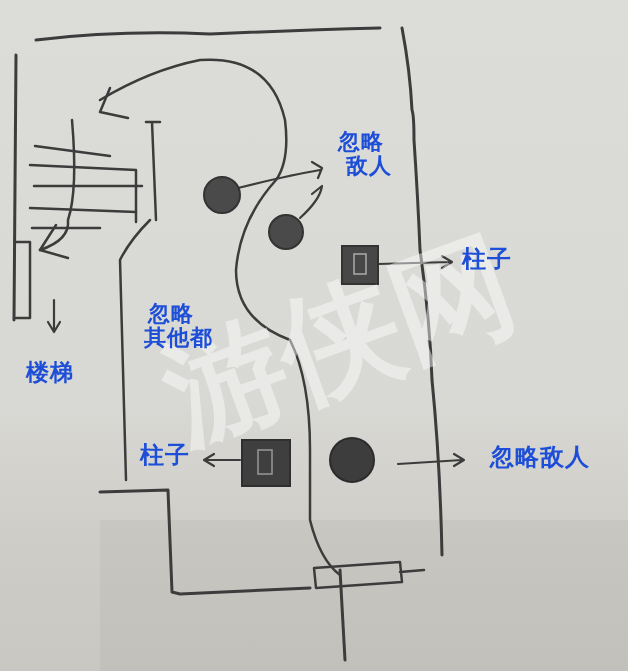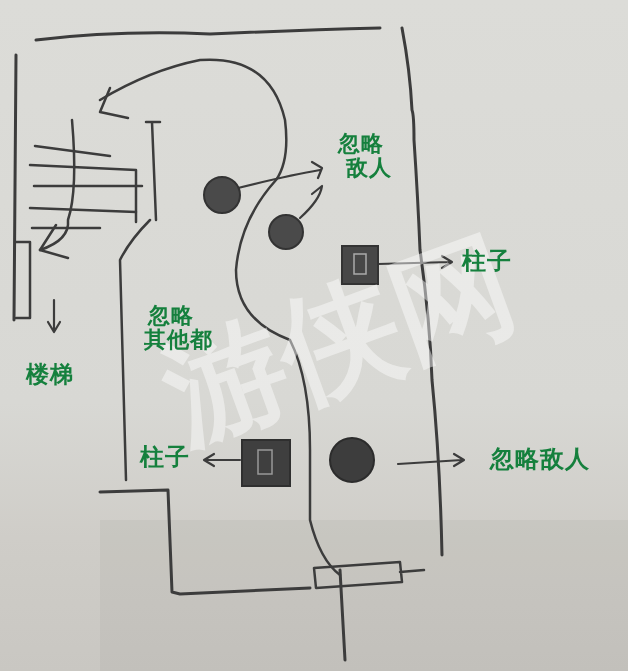--- a/index.html
+++ b/index.html
@@ -9,22 +9,22 @@
       position: relative;
       font-family: "DejaVu Sans", sans-serif;
     }
     .paper { position: absolute; inset: 0; }
     .shade {
       position: absolute; left: 100px; top: 520px; width: 528px; height: 151px;
       background: rgba(150,146,140,0.12);
     }
     svg.sketch { position: absolute; left: 0; top: 0; }
     .label {
-      position: absolute; color: #15803d;
-      font-family: Liberation Sans, sans-serif;
+      position: absolute; color: #1d4ed8;
+      font-family: Liberation Mono, monospace;
       font-weight: bold; letter-spacing: 1px;
       line-height: 1.1;
     }
     .watermark {
       position: absolute; color: rgba(255,255,255,0.45);
       font-size: 120px; font-weight: bold; transform: rotate(-20deg);
       font-family: "DejaVu Serif", serif;
     }
   </style>
 </head>

